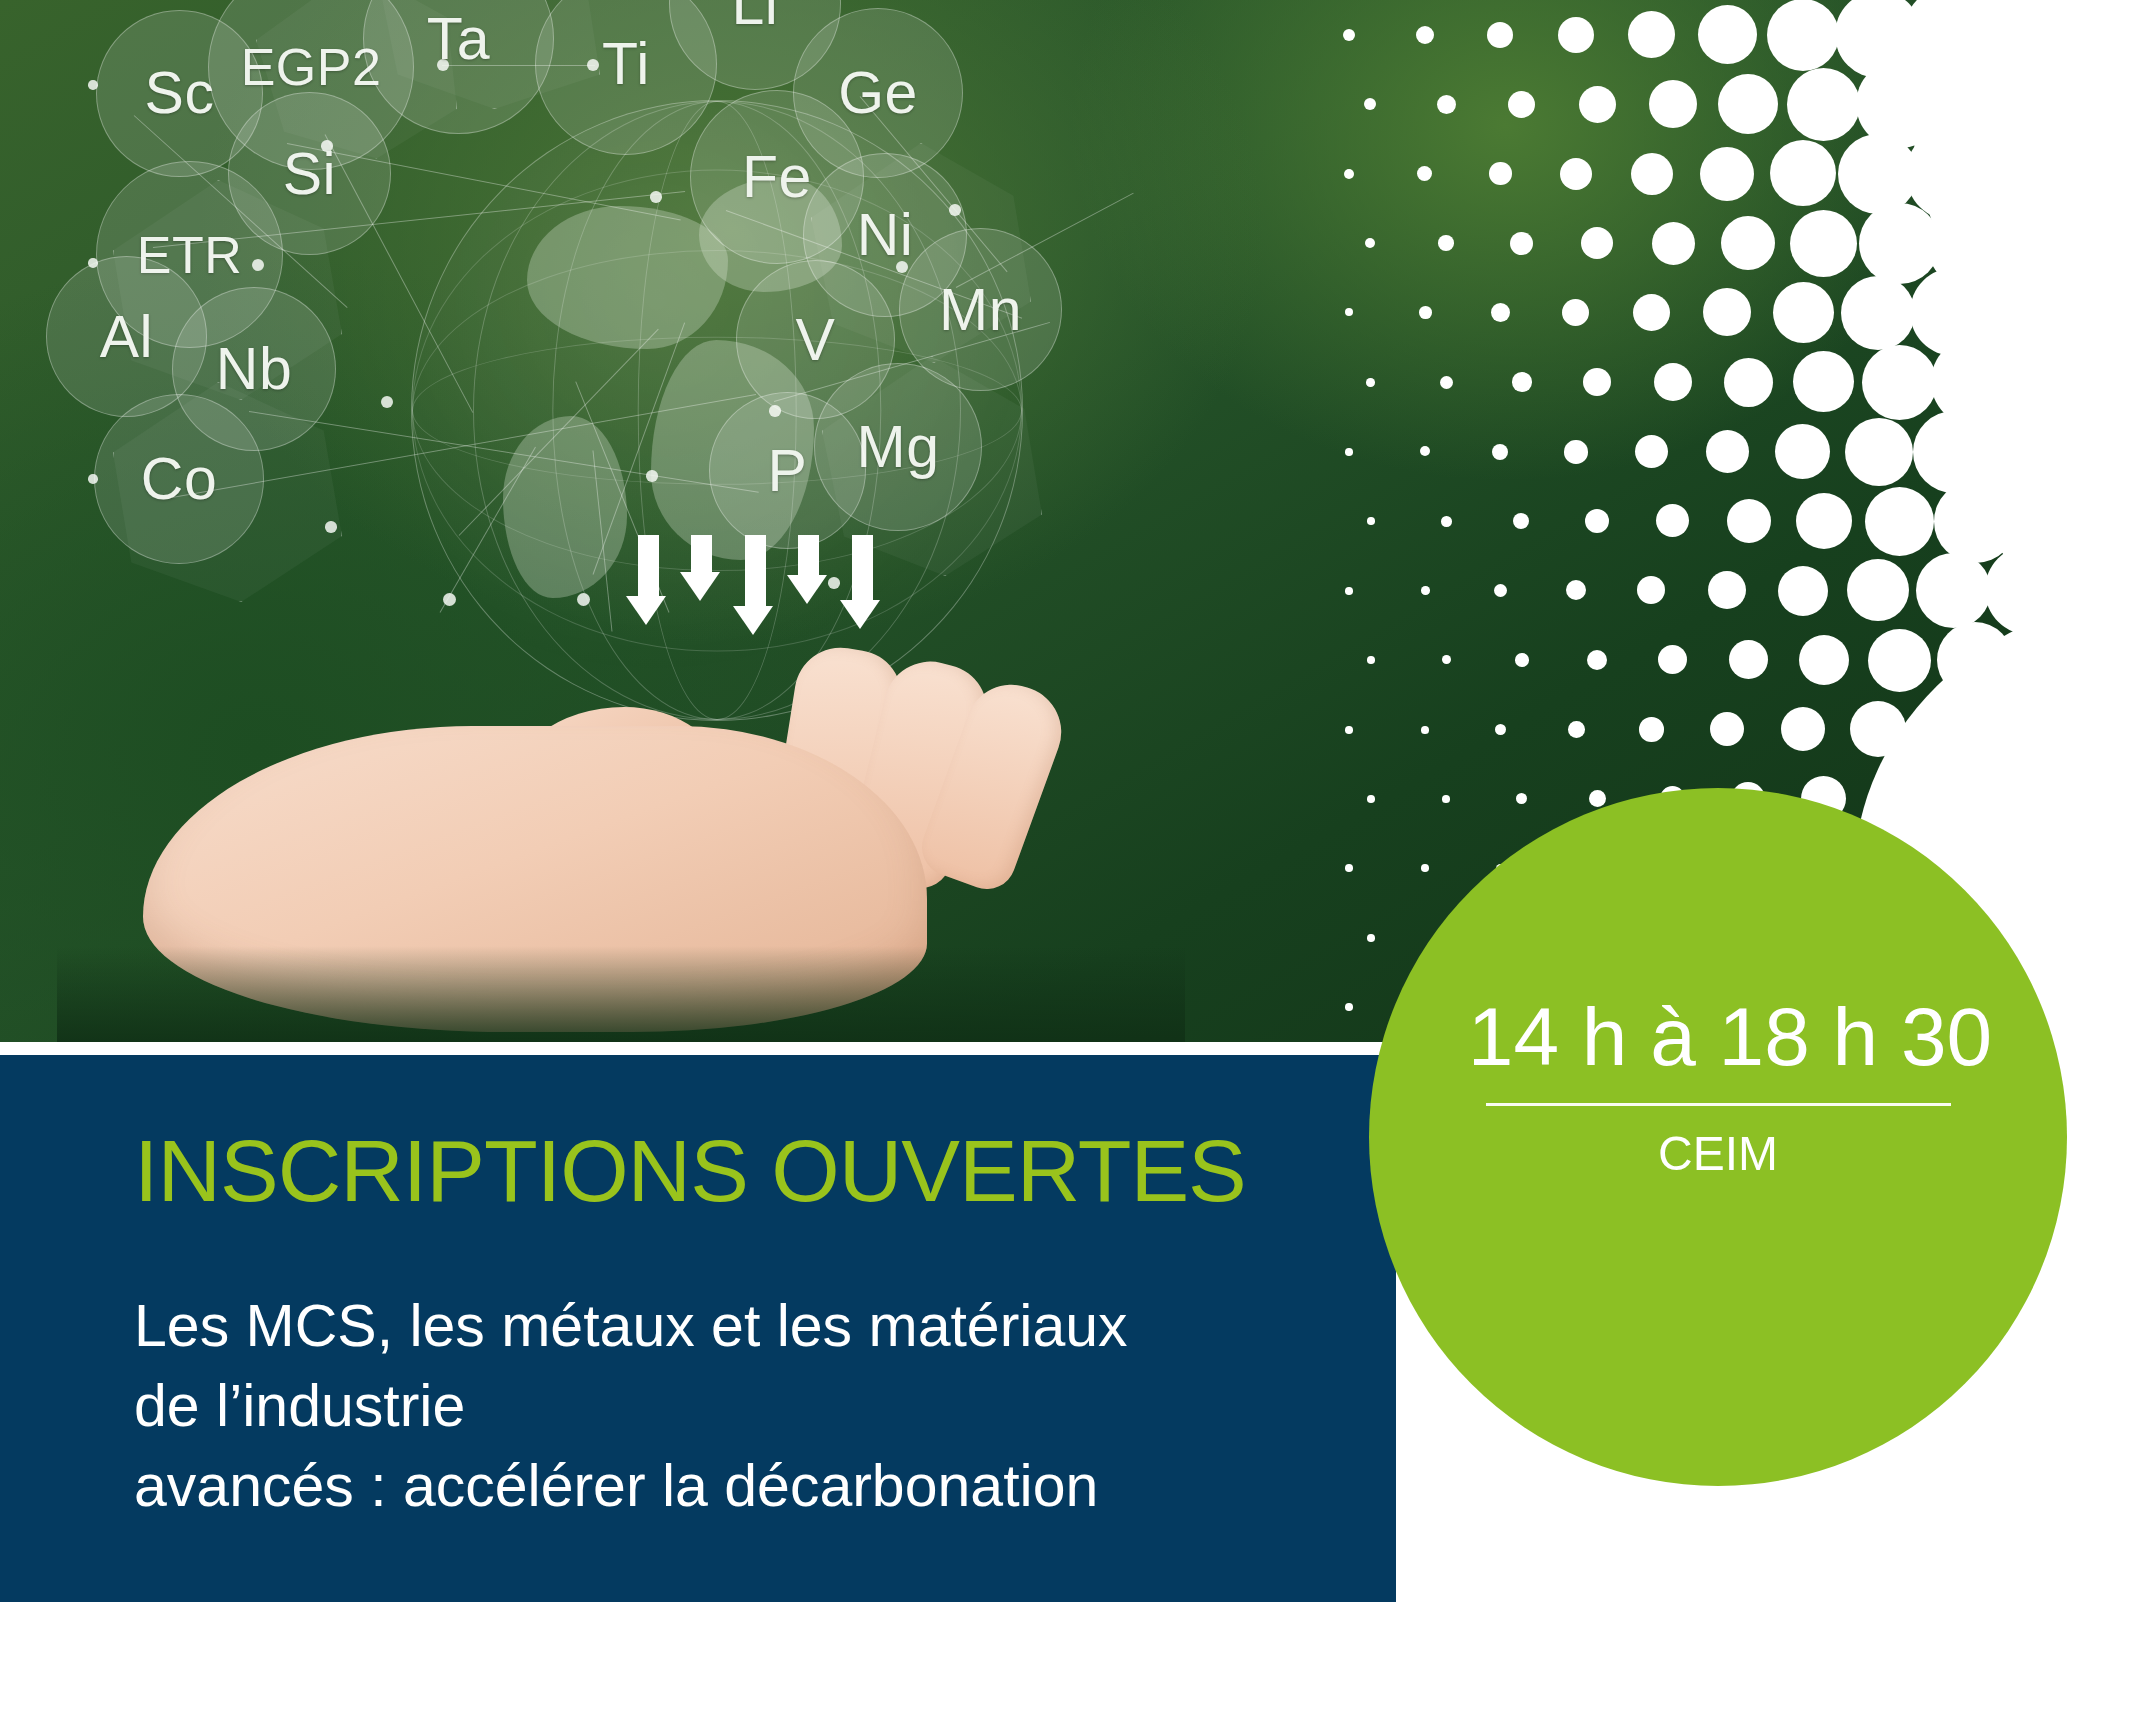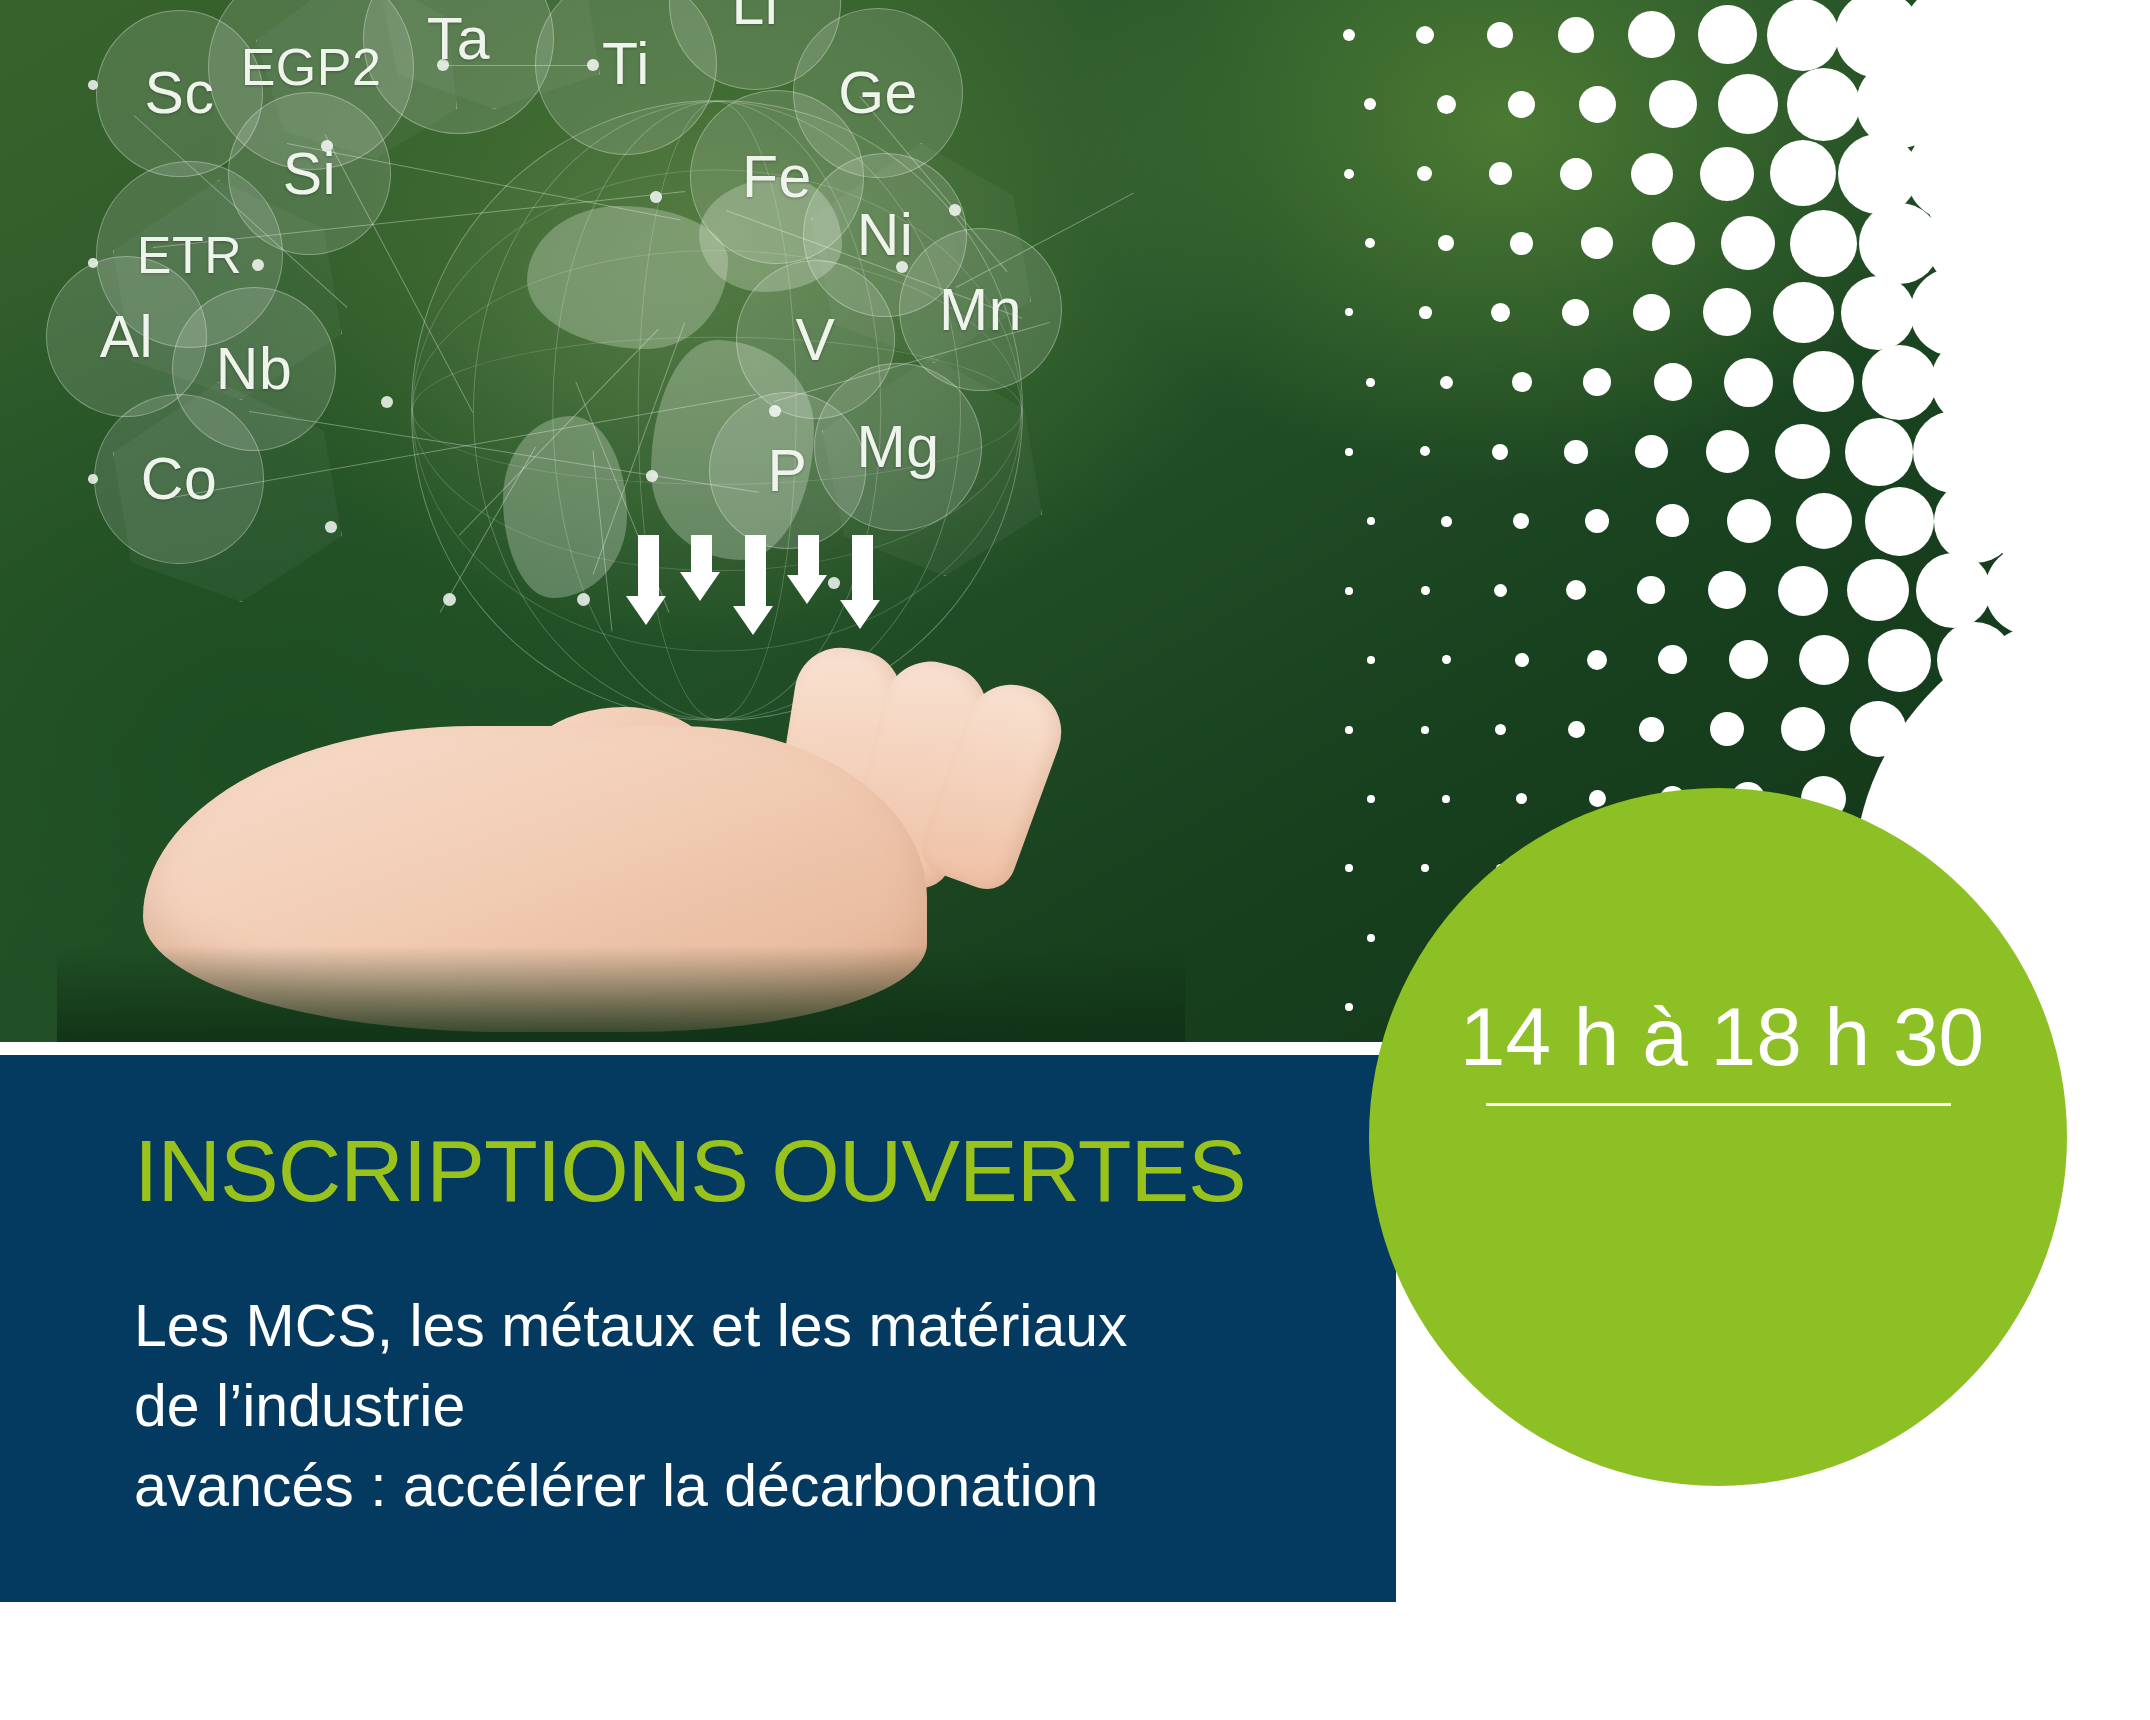--- a/index.html
+++ b/index.html
@@ -87,21 +87,21 @@
      font-size:88px;line-height:92px;font-weight:400;color:#99c31c;letter-spacing:-1px;}
   #subhead{position:absolute;left:134px;top:1286px;width:1195px;
      font-size:59px;line-height:80px;font-weight:400;color:#ffffff;}
   #subhead span{display:block;}
 
   
   #circle{position:absolute;left:1369px;top:788px;width:698px;height:698px;
      border-radius:50%;background:#8cc024;text-align:center;color:#fff;}
   #c-date{position:absolute;left:0;top:111px;width:698px;
      font-size:82px;line-height:88px;font-weight:700;letter-spacing:-1px;}
-  #c-time{position:absolute;left:4px;top:203px;width:698px;
+  #c-time{position:absolute;left:12px;top:203px;width:698px;
      font-size:82px;line-height:92px;font-weight:300;letter-spacing:0px;}
   #c-rule{position:absolute;left:117px;top:315px;width:465px;height:2.9px;background:#fff;opacity:.95;}
   #c-venue{position:absolute;left:0;top:336px;width:698px;
      font-size:48px;line-height:59px;font-weight:400;}
   #c-venue span{display:block;}
 
   
   #footer{position:absolute;left:0;top:1602px;width:2151px;height:119px;background:#fff;}
 </style>
 </head>
@@ -391,20 +391,21 @@
 <div id="subhead">
   <span>Les MCS, les métaux et les matériaux</span>
   <span>de l’industrie</span>
   <span>avancés : accélérer la décarbonation</span>
 </div>
 
 <div id="circle">
   <div id="c-time">14 h à 18 h 30</div>
   <div id="c-rule"></div>
   <div id="c-venue">
+    <span>CEIM</span>
   </div>
 </div>
 
 <div id="footer">
   
   
 </div>
 
 
 </body></html>

